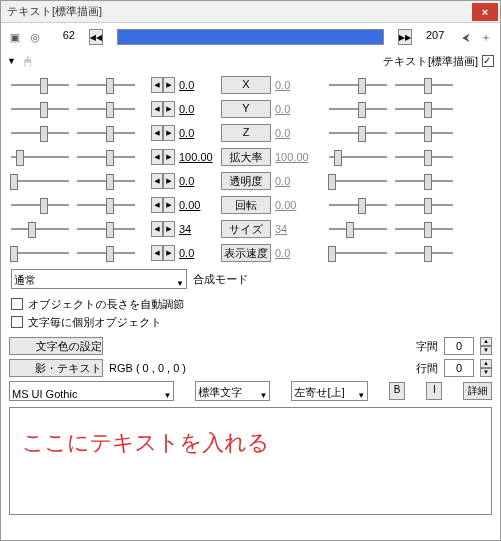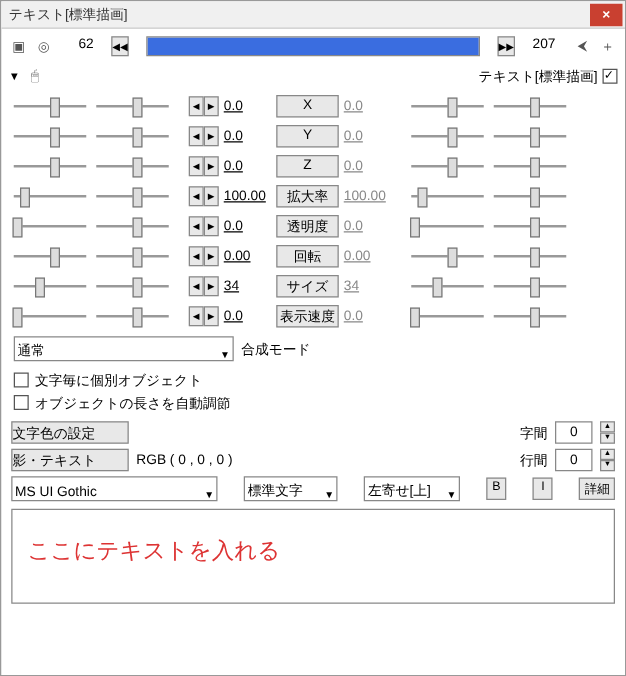--- a/index.html
+++ b/index.html
@@ -26,28 +26,28 @@
 .spb{width:12px;height:16px;border:1px solid #888;background:#e8e8e8;display:flex;align-items:center;justify-content:center;font-size:7px;cursor:pointer}
 .val{width:38px;text-decoration:underline;color:#000}
 .val.dim{color:#888}
 .pbtn{width:50px;height:18px;border:1px solid #888;background:#e8e8e8;text-align:center;padding-top:1px;cursor:pointer}
 .gap{width:6px}
 .combo{height:20px;border:1px solid #888;background:#fff;display:flex;align-items:flex-end;padding:0 2px;cursor:pointer}
 .combo .ar{margin-left:auto;font-size:8px}
 .checks{padding:4px 10px}
 .crow{height:18px;display:flex;align-items:center;gap:5px}
 .colorrow{height:22px;display:flex;align-items:center;padding:0 8px;gap:6px}
-.cbtn{width:94px;height:18px;border:1px solid #888;background:#e8e8e8;text-align:left;padding-top:1px;cursor:pointer}
+.cbtn{width:94px;height:18px;border:1px solid #888;background:#e8e8e8;text-align:right;padding-top:1px;cursor:pointer}
 .rgb{color:#000}
 .numbox{width:30px;height:18px;border:1px solid #888;text-align:center;background:#fff}
 .spv{display:flex;flex-direction:column}
 .spv .s{width:12px;height:9px;border:1px solid #888;background:#e8e8e8;font-size:6px;text-align:center;line-height:7px;cursor:pointer}
 .fontrow{height:24px;display:flex;align-items:center;padding:0 8px;gap:21px}
 .sq{width:18px;height:18px;border:1px solid #888;background:#e8e8e8;text-align:center;font-size:10px;padding-top:1px;cursor:pointer}
-.textarea{margin:4px 8px 8px 8px;height:76px;border:1px solid #888;background:#fff;padding:20px 12px;color:#d33;font-size:18px}
+.textarea{margin:4px 8px 8px 8px;height:108px;border:1px solid #888;background:#fff;padding:20px 12px;color:#d33;font-size:22px}
 </style>
 </head>
 <body>
 
 <div class="titlebar">
   <span class="t">テキスト[標準描画]</span>
   <span class="closebtn">×</span>
 </div>
 
 <div class="toolbar">
@@ -199,25 +199,25 @@
   <div class="combo" style="width:176px">
     <span>通常</span>
       <span class="ar">▼</span>
   </div>
   <span>合成モード</span>
 </div>
 
 <div class="checks" id="checks">
     <div class="crow">
       <span class="cb"></span>
-      <span>文字毎に個別オブジェクト</span>
+      <span>オブジェクトの長さを自動調節</span>
     </div>
     <div class="crow">
       <span class="cb"></span>
-      <span>オブジェクトの長さを自動調節</span>
+      <span>文字毎に個別オブジェクト</span>
     </div>
   </div>
 
 <div class="colorrow">
   <div class="cbtn">文字色の設定</div>
   <span class="sep"></span>
   <span>字間</span>
   <input class="numbox" value="0" style="">
   <div class="spv">
       <div class="s">▲</div>

